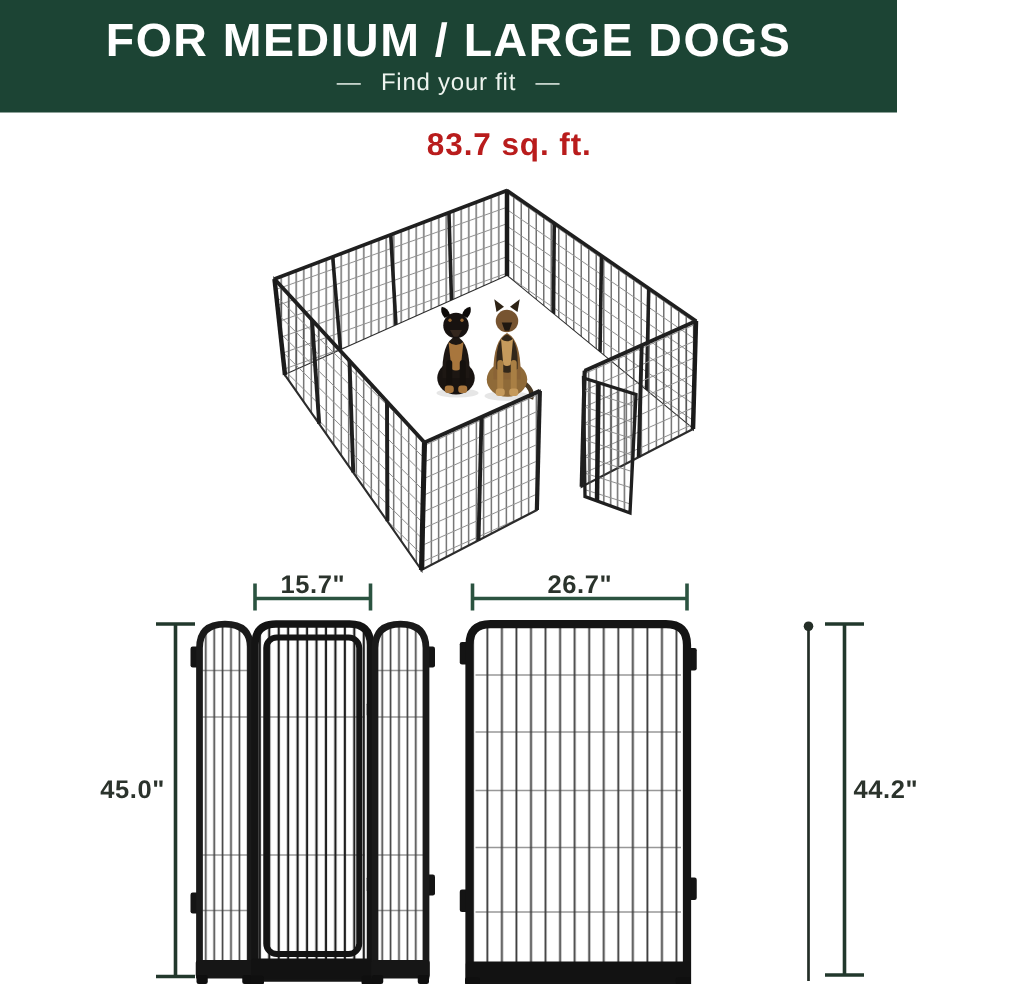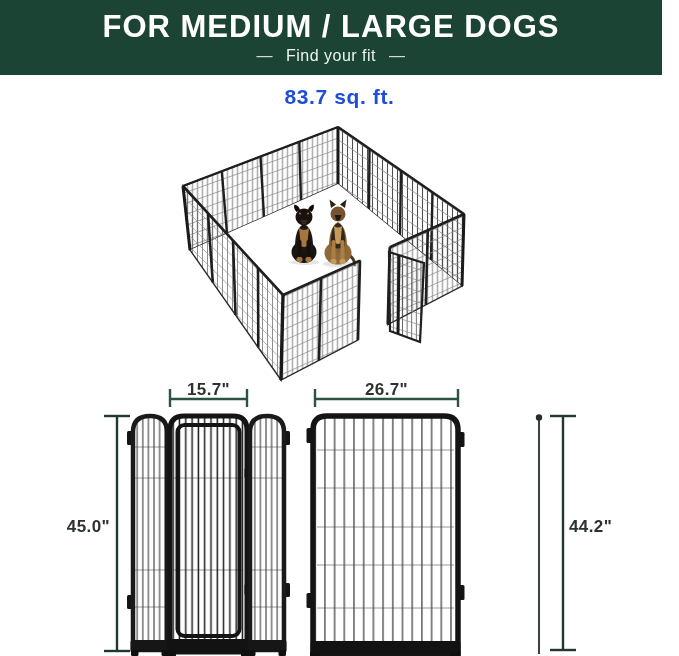--- a/index.html
+++ b/index.html
@@ -1,36 +1,36 @@
 <!DOCTYPE html>
 <html><head>
 <meta charset="utf-8">
 <style>
   html,body{margin:0;padding:0;}
   body{
     width:679px;height:656px;position:relative;background:#ffffff;
     font-family:"Liberation Sans", sans-serif;overflow:hidden;
   }
   .banner{
-    position:absolute;top:0;left:0;width:662px;height:75px;
+    position:absolute;top:0;left:0;width:598px;height:75px;
     background:#1c4434;color:#ffffff;text-align:center;
   }
   .banner h1{
     margin:0;padding-top:10px;font-size:31px;font-weight:800;
     letter-spacing:1px;line-height:1.1;color:#ffffff;
   }
   .subtitle{
     margin-top:3px;font-size:16px;font-weight:500;color:#eef4ef;
     display:flex;align-items:center;justify-content:center;gap:13px;
     letter-spacing:0.5px;
   }
   .subtitle .dash{font-weight:400;color:#d7e2da;}
   .area-label{
     position:absolute;top:85px;left:0;width:679px;text-align:center;
-    font-size:21px;font-weight:700;color:#1d4ed8;letter-spacing:0.6px;
+    font-size:21px;font-weight:700;color:#b91c1c;letter-spacing:0.6px;
   }
   .pen-svg{position:absolute;top:115px;left:0;width:679px;height:275px;}
   .dim-svg{position:absolute;top:383px;left:0;width:679px;height:273px;}
   svg text{font-family:"Liberation Sans", sans-serif;}
   .dim-label{font-size:17px;font-weight:700;fill:#2b332c;letter-spacing:0.4px;}
 </style>
 </head>
 <body>
 
 <div class="page">

